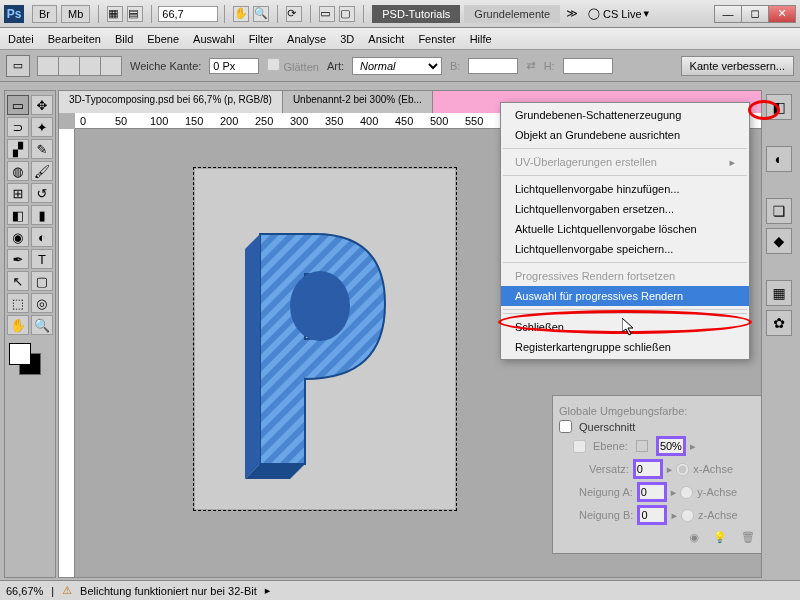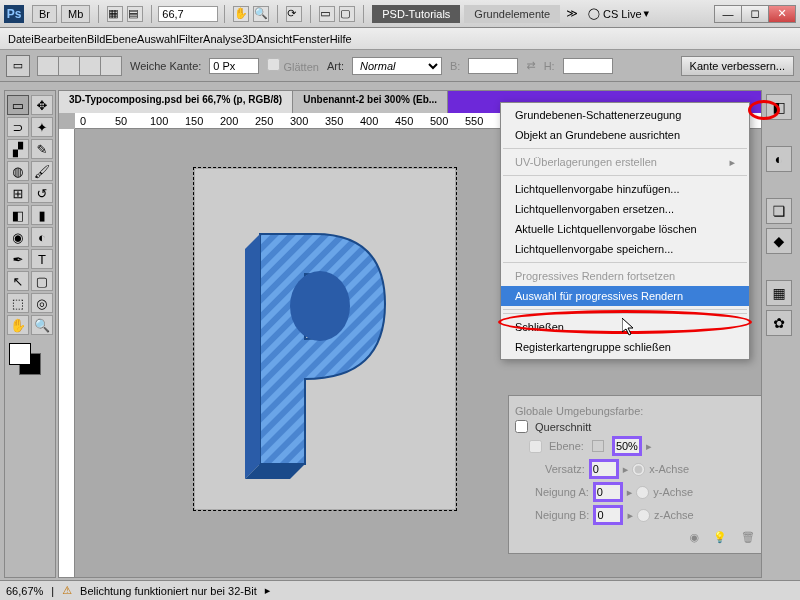--- a/index.html
+++ b/index.html
@@ -8,61 +8,61 @@
 .titlebar .ps-icon { width: 20px; height: 18px; background: #1a3f6b; color: #8cc5ff; display: flex; align-items: center; justify-content: center; font-weight: bold; font-size: 12px; margin-right: 6px; }
 .titlebar .btn { padding: 2px 6px; background: #d8d8d8; border: 1px solid #999; margin: 6px 2px; cursor: pointer; }
 .titlebar .sep { width: 1px; height: 18px; background: #999; margin: 0 6px; }
 .titlebar .combo { width: 60px; padding: 1px 3px; background: #fff; border: 1px solid #999; }
 .titlebar .sq { width: 16px; height: 16px; border: 1px solid #999; margin: 0 2px; background: #e0e0e0; }
 .titlebar .doc-btn { padding: 3px 10px; background: #5a5a5a; color: #fff; margin: 12px 2px; }
 .titlebar .doc-btn.light { background: #ccc; color: #333; }
 .titlebar .winbtns { margin-left: auto; display: flex; }
 .titlebar .winbtns div { width: 28px; height: 18px; border: 1px solid #888; background: linear-gradient(#f0f0f0,#d0d0d0); margin-left: -1px; display: flex; align-items: center; justify-content: center; }
 .titlebar .winbtns .close { background: linear-gradient(#e88,#c44); color: #fff; }
-.menubar { height: 22px; background: linear-gradient(#eee,#ddd); border-bottom: 1px solid #999; display: flex; align-items: center; padding: 0 8px; }
+.menubar { height: 22px; background: linear-gradient(#eee,#ddd); border-bottom: 1px solid #999; display: flex; align-items: center; padding: 0 8px; gap: 14px; }
 .menubar span { cursor: pointer; }
 .options-bar { height: 32px; background: #b8b8b8; border-bottom: 1px solid #888; display: flex; align-items: center; padding: 0 6px; gap: 8px; }
 .options-bar .tool-ind { width: 24px; height: 22px; border: 1px solid #777; background: #d0d0d0; display: flex; align-items: center; justify-content: center; }
 .options-bar .mode-btns { display: flex; }
 .options-bar .mode-btns div { width: 22px; height: 20px; border: 1px solid #888; background: #d8d8d8; margin-left: -1px; }
 .options-bar label { color: #333; }
 .options-bar .input { width: 50px; padding: 1px 3px; background: #fff; border: 1px solid #888; }
 .options-bar select { padding: 1px 3px; background: #fff; border: 1px solid #888; width: 90px; font-style: italic; }
 .options-bar .disabled { color: #888; }
 .options-bar .btn { padding: 3px 8px; background: linear-gradient(#eee,#ccc); border: 1px solid #888; margin-left: auto; }
 .workspace { position: absolute; top: 82px; left: 0; right: 0; bottom: 20px; display: flex; }
 .toolbox { width: 52px; background: #b8b8b8; border: 1px solid #888; margin: 8px 2px 2px 4px; padding: 4px 2px; }
 .toolbox .row { display: flex; gap: 2px; margin-bottom: 2px; }
 .toolbox .tool { width: 22px; height: 20px; background: #d0d0d0; border: 1px solid #999; display: flex; align-items: center; justify-content: center; font-size: 13px; cursor: pointer; }
 .toolbox .tool.active { background: #aaa; border-color: #555; }
 .toolbox .swatch { margin-top: 6px; position: relative; width: 40px; height: 36px; }
 .toolbox .fg { position: absolute; width: 22px; height: 22px; background: #fff; border: 1px solid #000; top: 2px; left: 2px; }
 .toolbox .bg { position: absolute; width: 22px; height: 22px; background: #000; border: 1px solid #666; top: 12px; left: 12px; }
 .canvas-area { flex: 1; background: #b0b0b0; position: relative; margin: 8px 2px 2px 0; border: 1px solid #888; }
-.tabs { display: flex; height: 22px; background: #6d28d9; font-weight: bold; }
+.tabs { display: flex; height: 22px; background: #f9a8d4; }
 .tabs .tab { padding: 3px 10px; background: #c0c0c0; border-right: 1px solid #888; font-size: 10px; cursor: pointer; }
 .tabs .tab.active { background: #ddd; }
 .ruler-h { position: absolute; top: 22px; left: 16px; right: 0; height: 16px; background: #fff; border-bottom: 1px solid #888; font-size: 8px; overflow: hidden; }
 .ruler-h span { position: absolute; top: 2px; }
 .ruler-v { position: absolute; top: 38px; left: 0; width: 16px; bottom: 0; background: #fff; border-right: 1px solid #888; }
 .canvas-inner { position: absolute; top: 38px; left: 16px; right: 0; bottom: 0; background: #aaa; overflow: hidden; }
 .doc { position: absolute; left: 120px; top: 40px; width: 260px; height: 340px; background: #ccc; }
 .selection { position: absolute; left: 118px; top: 38px; width: 264px; height: 344px; border: 1px dashed #000; }
 .letter-p { position: absolute; left: 150px; top: 75px; width: 190px; height: 280px; }
 .context-menu { position: absolute; top: 102px; left: 500px; width: 250px; background: #f0f0f0; border: 1px solid #888; box-shadow: 2px 2px 8px rgba(0,0,0,0.3); z-index: 100; padding: 2px 0; }
 .context-menu .item { padding: 4px 14px; cursor: pointer; white-space: nowrap; }
 .context-menu .item.disabled { color: #999; }
 .context-menu .item.highlight { background: #3a7fd9; color: #fff; }
 .context-menu .sep { height: 1px; background: #ccc; margin: 3px 2px; }
 .context-menu .item .arrow { float: right; color: #888; }
 .circle-red { position: absolute; border: 3px solid #e00; border-radius: 50%; pointer-events: none; z-index: 200; }
 .panel-strip { width: 32px; background: #b8b8b8; margin: 8px 4px 2px 0; display: flex; flex-direction: column; gap: 4px; padding: 4px 2px; }
 .panel-strip .picon { width: 26px; height: 26px; background: #c8c8c8; border: 1px solid #888; display: flex; align-items: center; justify-content: center; font-size: 14px; }
 .panel-strip .gap { height: 18px; }
-.right-panel { position: absolute; right: 38px; top: 395px; width: 254px; background: #d0d0d0; border: 1px solid #888; padding: 6px; font-size: 10px; z-index: 50; }
+.right-panel { position: absolute; right: 38px; top: 395px; width: 210px; background: #d0d0d0; border: 1px solid #888; padding: 6px; font-size: 10px; z-index: 50; }
 .right-panel .row { display: flex; align-items: center; gap: 4px; margin: 3px 0; color: #888; }
 .right-panel .row input[type=text] { width: 30px; padding: 1px; border: 3px solid #8b5cf6; background: #eee; }
 .right-panel .row input[type=checkbox] { margin-right: 3px; }
 .statusbar { position: absolute; bottom: 0; left: 0; right: 0; height: 20px; background: #d8d8d8; border-top: 1px solid #888; display: flex; align-items: center; padding: 0 6px; font-size: 10px; gap: 8px; }
 .cursor-arrow { position: absolute; z-index: 300; width: 14px; height: 18px; }
 </style>
 </head>
 <body>
 
 <div class="titlebar">

